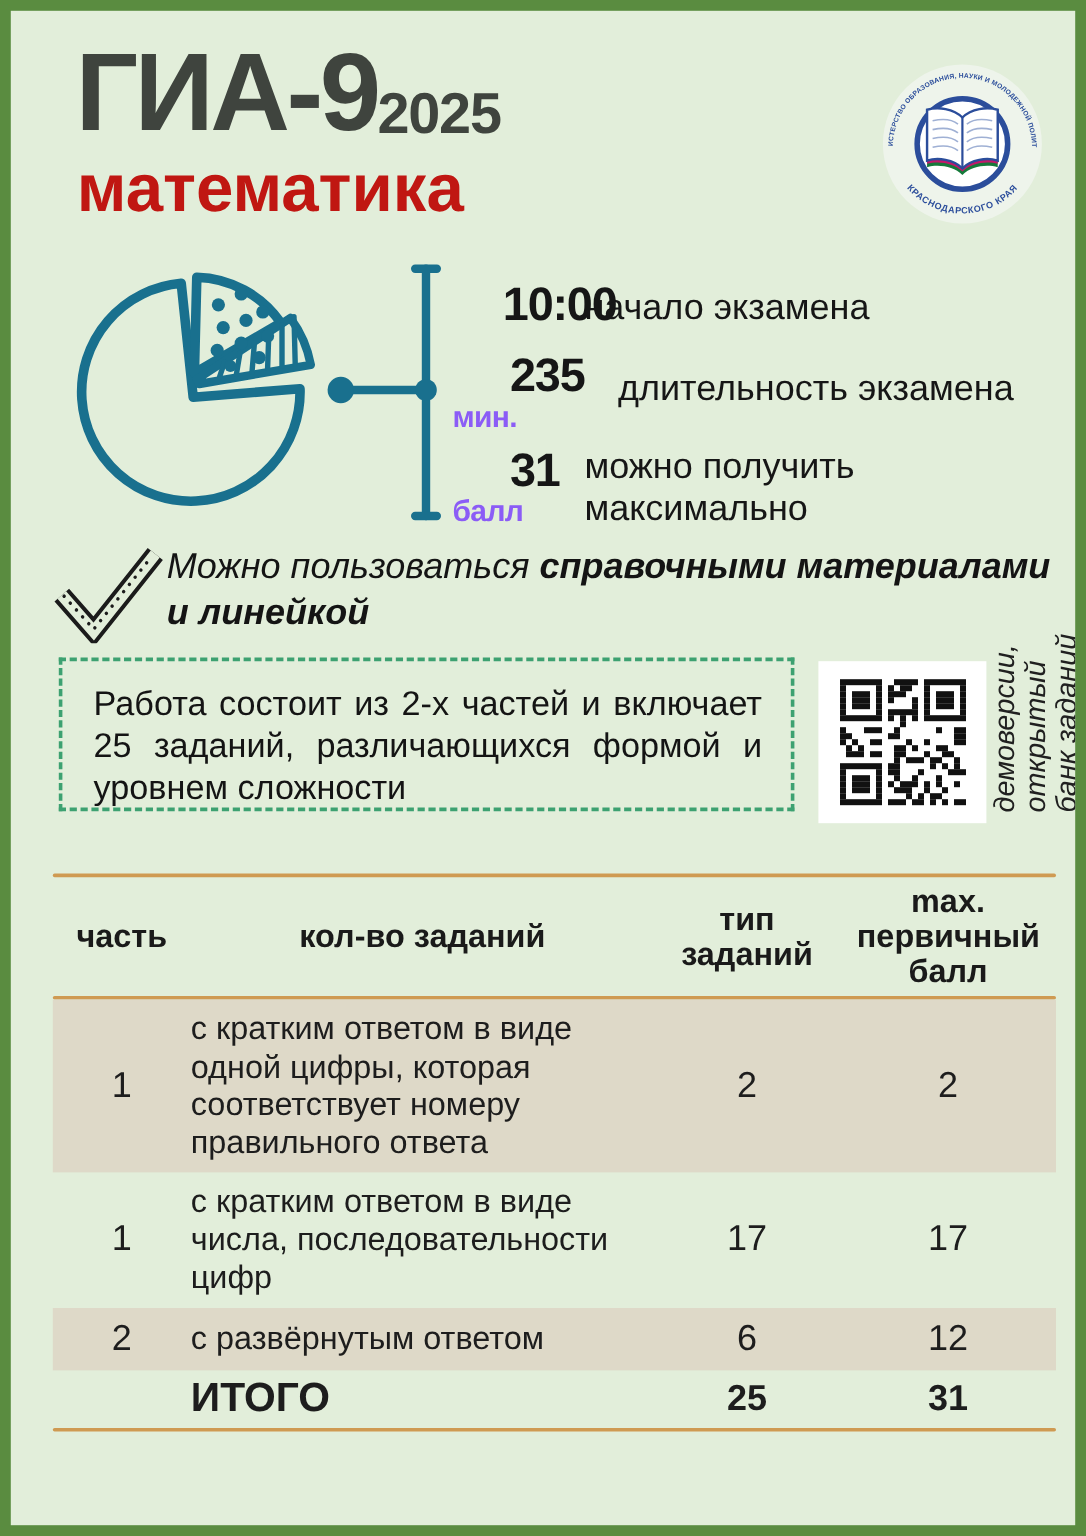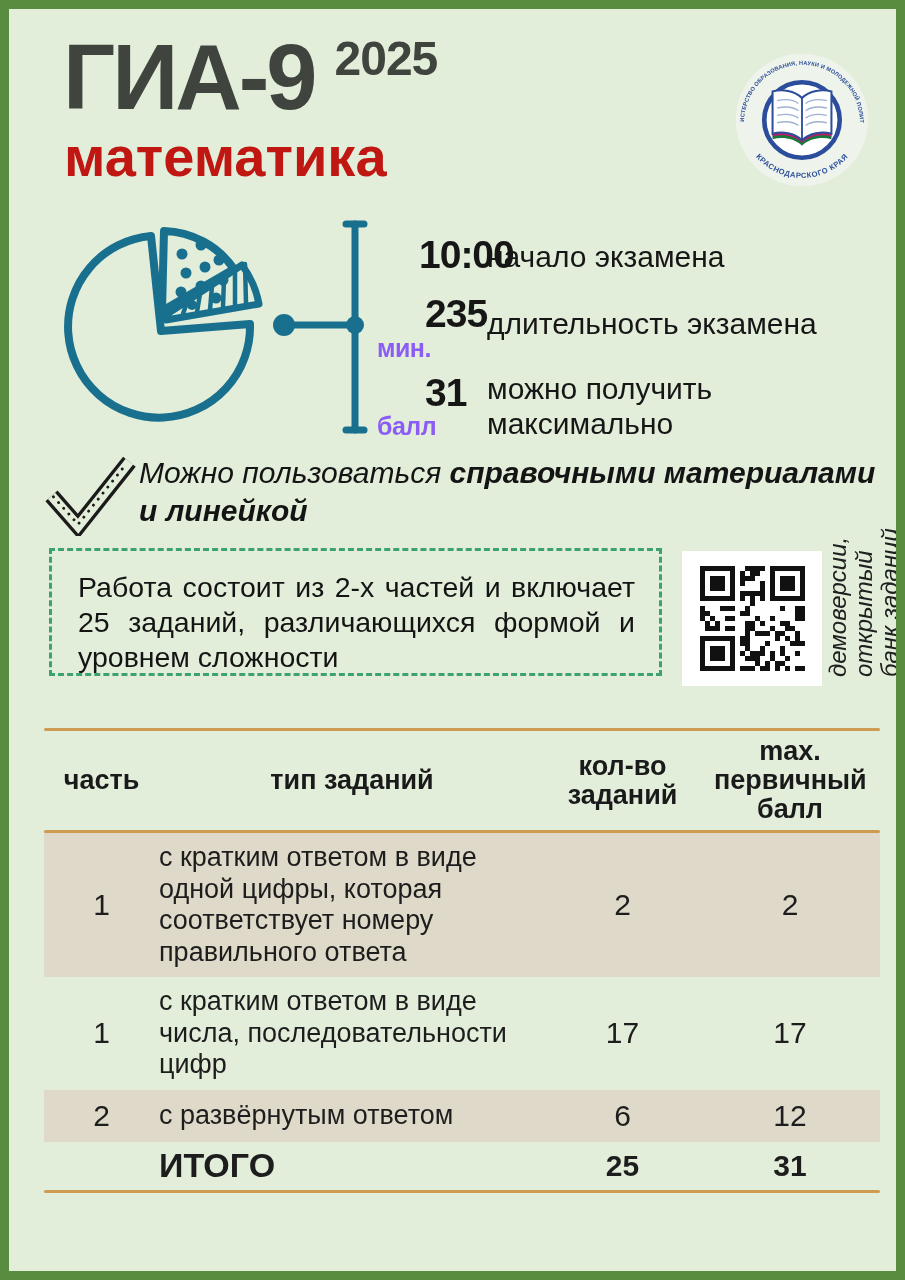--- a/index.html
+++ b/index.html
@@ -9,21 +9,21 @@
     box-sizing:border-box;
     border:9px solid var(--frame,#5a8c40);
     background:var(--background,#e2eeda);
     font-family:"Liberation Sans",sans-serif;
     color:var(--text_dark,#1d1d1d);
     overflow:hidden;
   }
   .abs{position:absolute;}
 
   
-  #title-row{left:54px;top:22px;display:flex;align-items:flex-start;gap:20px;}
+  #title-row{left:54px;top:22px;display:flex;align-items:flex-end;}
   #main-title{font-size:92px;font-weight:700;letter-spacing:-3px;color:var(--title_text,#3f443e);line-height:1;}
   #year{font-size:48px;font-weight:700;color:var(--title_text,#3f443e);letter-spacing:-1px;}
   #subject{left:55px;top:120px;font-size:56px;font-weight:600;color:var(--subject_red,#c01712);line-height:1;}
 
   
   #logo{left:724px;top:42px;}
 
   
   .fact-value{font-weight:700;font-size:39px;letter-spacing:-1px;line-height:1.05;color:#161616;margin-left:48px;}
   .fact-unit{font-weight:700;font-size:25px;letter-spacing:-0.5px;color:#8b5cf6;}
@@ -148,21 +148,21 @@
         <circle cx="162" cy="84" r="5.5"></circle>
       <circle cx="138" cy="91" r="5"></circle>
     </g>
   </svg>
 
   <div class="abs fact-value" style="left:362px;top:226px;">10:00</div>
   <div class="abs fact-label" style="left:478px;top:230px;">начало экзамена</div>
 
   <div class="abs fact-value" style="left:368px;top:285px;">235</div>
   <div class="abs fact-unit" style="left:368px;top:325px;">мин.</div>
-  <div class="abs fact-label" style="left:478px;top:297px;text-align:center;">длительность экзамена</div>
+  <div class="abs fact-label" style="left:506px;top:297px;text-align:center;">длительность экзамена</div>
 
   <div class="abs fact-value" style="left:368px;top:364px;">31</div>
   <div class="abs fact-unit" style="left:368px;top:403px;">балл</div>
   <div class="abs fact-label" style="left:478px;top:362px;width:310px;">можно получить максимально</div>
 
   <svg class="abs" style="left:33px;top:441px;" width="95" height="86" viewBox="0 0 100 90">
     <path d="M 10 48 L 38 80 L 92 12" stroke="#1b1b1b" stroke-width="17" fill="none"></path>
     <path d="M 10 48 L 38 80 L 92 12" stroke="#e2eeda" stroke-width="10" fill="none"></path>
     <path d="M 12 49 L 38 78 L 89 14" stroke="#1b1b1b" stroke-width="3" fill="none" stroke-dasharray="0.1 8" stroke-linecap="round"></path>
   </svg>
@@ -388,22 +388,22 @@
   <div class="abs" id="qr-caption">
     <div>демоверсии,</div>
     <div>открытый</div>
     <div>банк заданий</div>
   </div>
 
   <div class="abs" id="exam-table">
     <div class="rule"></div>
     <div class="grid thead">
       <div class="hc">часть</div>
+      <div class="hc">кол-во заданий</div>
       <div class="hc">тип заданий</div>
-      <div class="hc">кол-во заданий</div>
       <div class="hc hc4">max. первичный балл</div>
     </div>
     <div class="rule"></div>
 
     <div class="grid trow shaded">
       <div class="c-part">1</div>
       <div class="c-type">с кратким ответом в виде одной цифры, которая соответствует номеру правильного ответа</div>
       <div class="c-num">2</div>
       <div class="c-num">2</div>
     </div>

